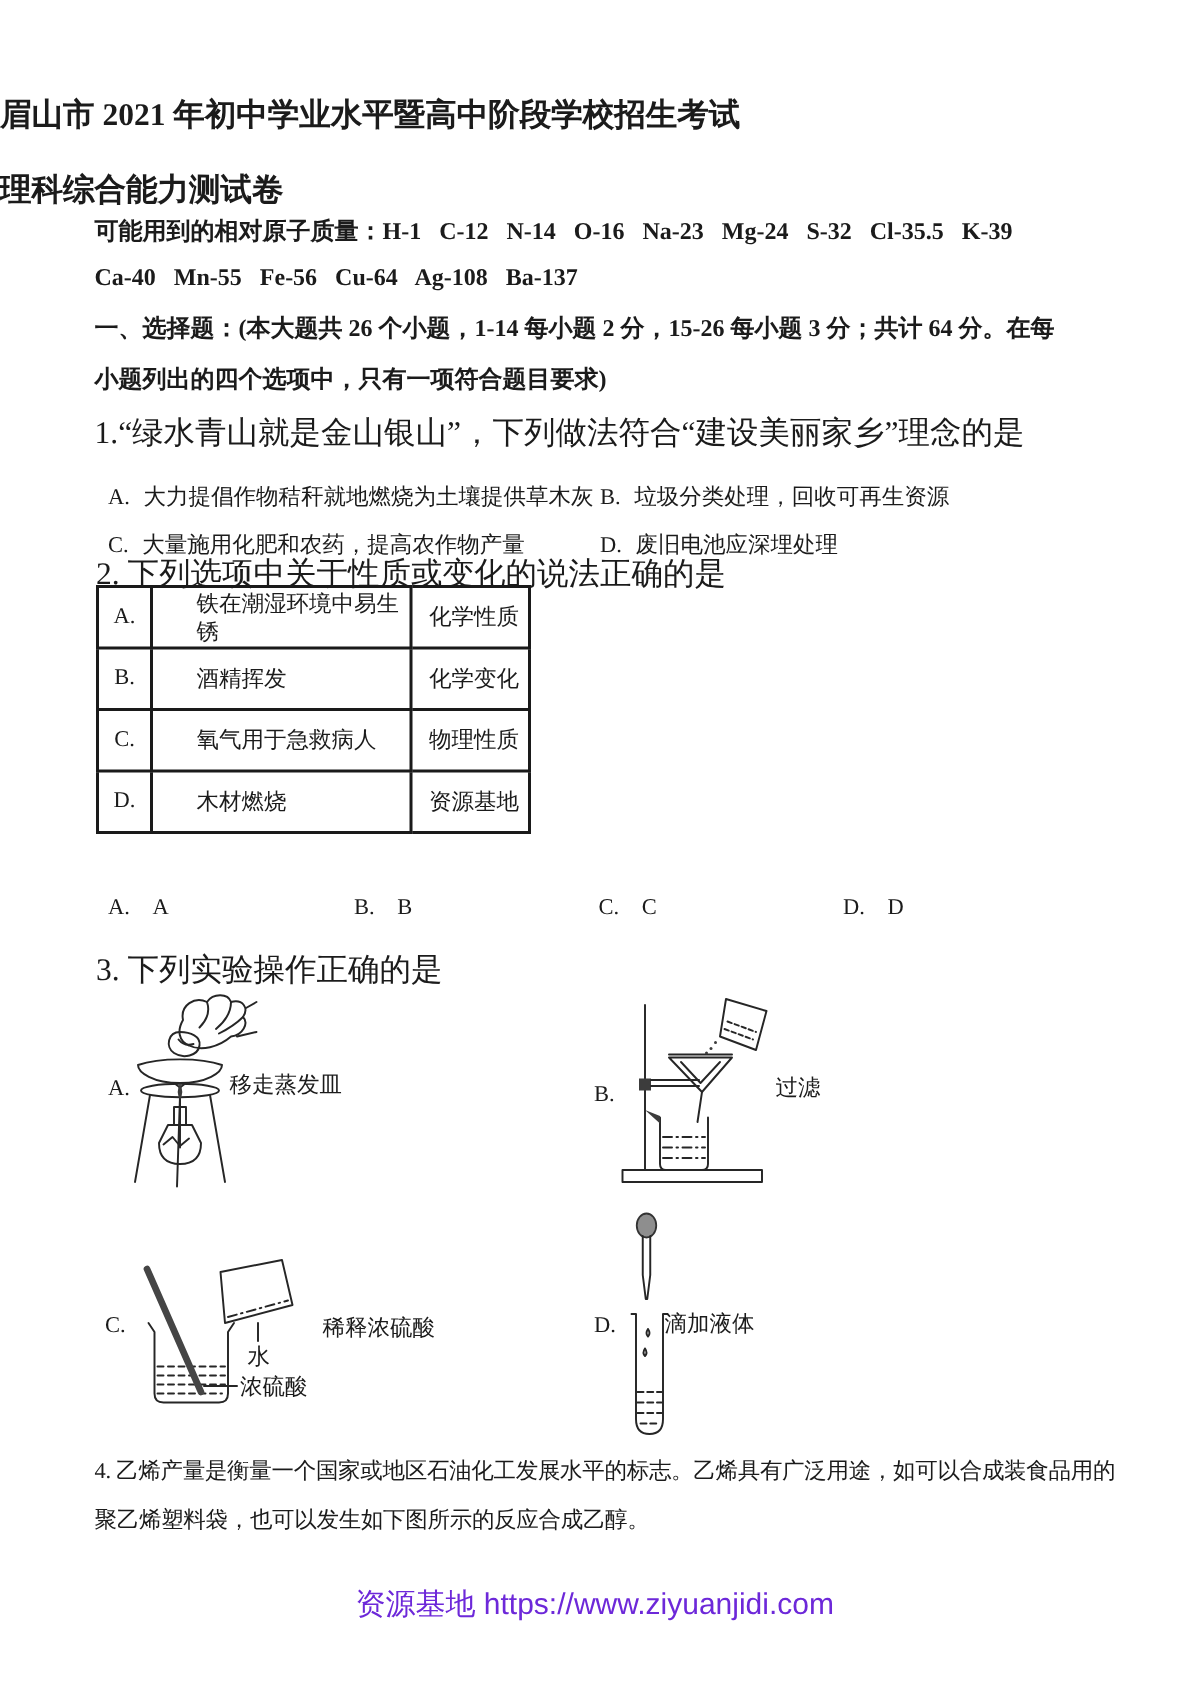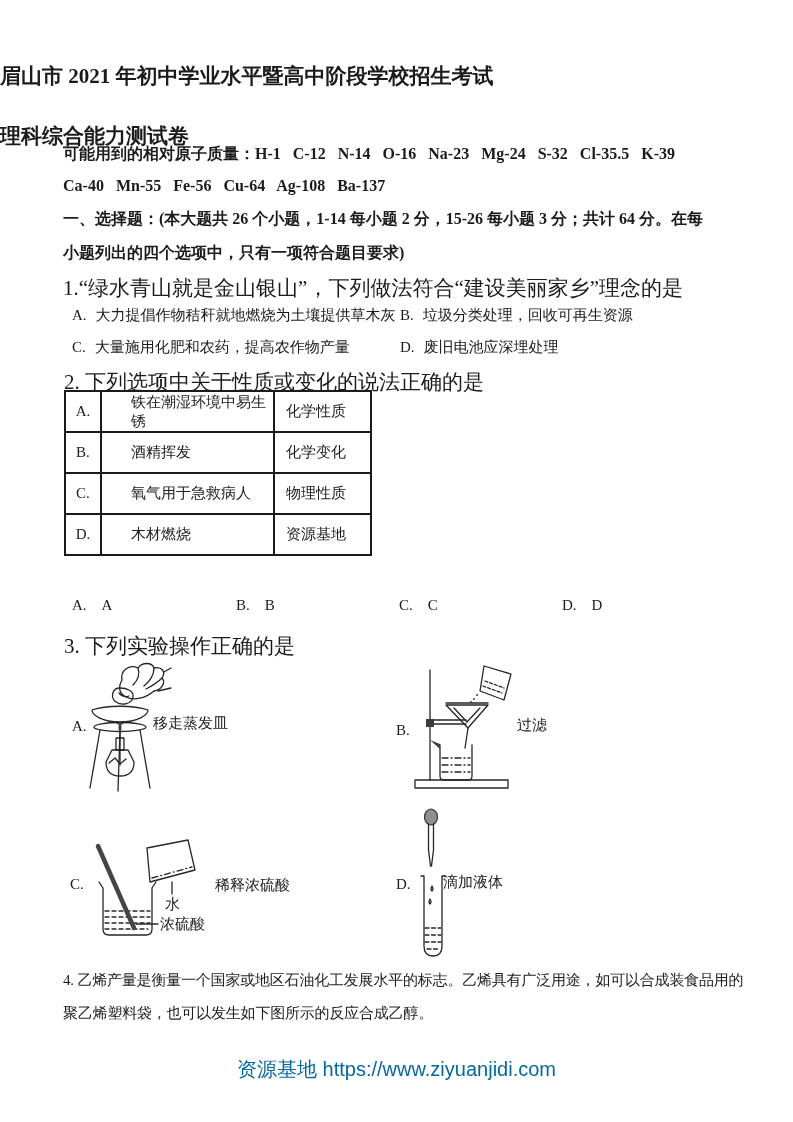--- a/index.html
+++ b/index.html
@@ -11,54 +11,54 @@
   }
   .abs { position:absolute; }
   .center { left:0; right:0; text-align:left; }
   .bold { font-weight:bold; }
   .prewrap { white-space:pre-wrap; }
   .t21 { font-size:21px; }
   .t16 { font-size:16px;text-align:center; }
   .t15 { font-size:21px; }
   .q4line { font-size:15px; letter-spacing:-0.2px; }
 
-  .opt { position:absolute; font-size:15px; white-space:nowrap; }
+  .opt { position:absolute; font-size:15px; white-space:nowrap;margin-top:16px; }
   .olabel { display:inline-block; margin-right:9px; }
 
   table.q2 { border-collapse:collapse; }
   table.q2 td {
     border:2px solid #1a1a1a; height:41px; font-size:15px;
     vertical-align:middle;
   }
   td.c1 { width:36px; text-align:center; }
   td.c2 { width:173px; padding-left:29px; }
-  td.c3 { width:97px; padding-left:11px; }
+  td.c3 { width:79px; padding-left:11px; }
 
   .ansitem { position:absolute; top:597px; font-size:15px; white-space:nowrap; }
   .ansletter { display:inline-block; margin-right:15px; }
 
   .figletter { position:absolute; font-size:15px; }
   .figcap { position:absolute; font-size:15px; white-space:nowrap; }
 
   svg { position:absolute; overflow:visible; }
   .ln { stroke:#262626; stroke-width:1.3; fill:none; stroke-linecap:round; stroke-linejoin:round; }
   .fillDark { fill:#3c3c3c; stroke:none; }
   .svgtext { font-family:"Liberation Serif","DejaVu Serif",serif; font-size:15px; fill:#1b1b1b; }
 
   .footer {
     position:absolute; top:1056px; left:0; right:0; text-align:center;
     font-family:"Liberation Sans","DejaVu Sans",sans-serif;
-    font-size:20px; color:#0369a1;
+    font-size:20px; color:#6d28d9;
   }
 </style>
 </head>
 <body>
 
 <div class="abs center t21 bold" style="top:62px">眉山市 2021 年初中学业水平暨高中阶段学校招生考试</div>
-<div class="abs center t21 bold" style="top:122px">理科综合能力测试卷</div>
+<div class="abs center t21 bold" style="top:112px">理科综合能力测试卷</div>
 
 <div class="abs t16 bold prewrap" style="top:144px;left:63px">可能用到的相对原子质量：H-1   C-12   N-14   O-16   Na-23   Mg-24   S-32   Cl-35.5   K-39</div>
 <div class="abs t16 bold prewrap" style="top:177px;left:63px">Ca-40   Mn-55   Fe-56   Cu-64   Ag-108   Ba-137</div>
 
 <div class="abs t16 bold prewrap" style="top:209px;left:63px">一、选择题：(本大题共 26 个小题，1-14 每小题 2 分，15-26 每小题 3 分；共计 64 分。在每</div>
 <div class="abs t16 bold prewrap" style="top:243px;left:63px">小题列出的四个选项中，只有一项符合题目要求)</div>
 
 <div class="abs t15" style="top:274px;left:63px">1.“绿水青山就是金山银山”，下列做法符合“建设美丽家乡”理念的是</div>
 
 <div class="opt" style="left:72px;top:306px">

